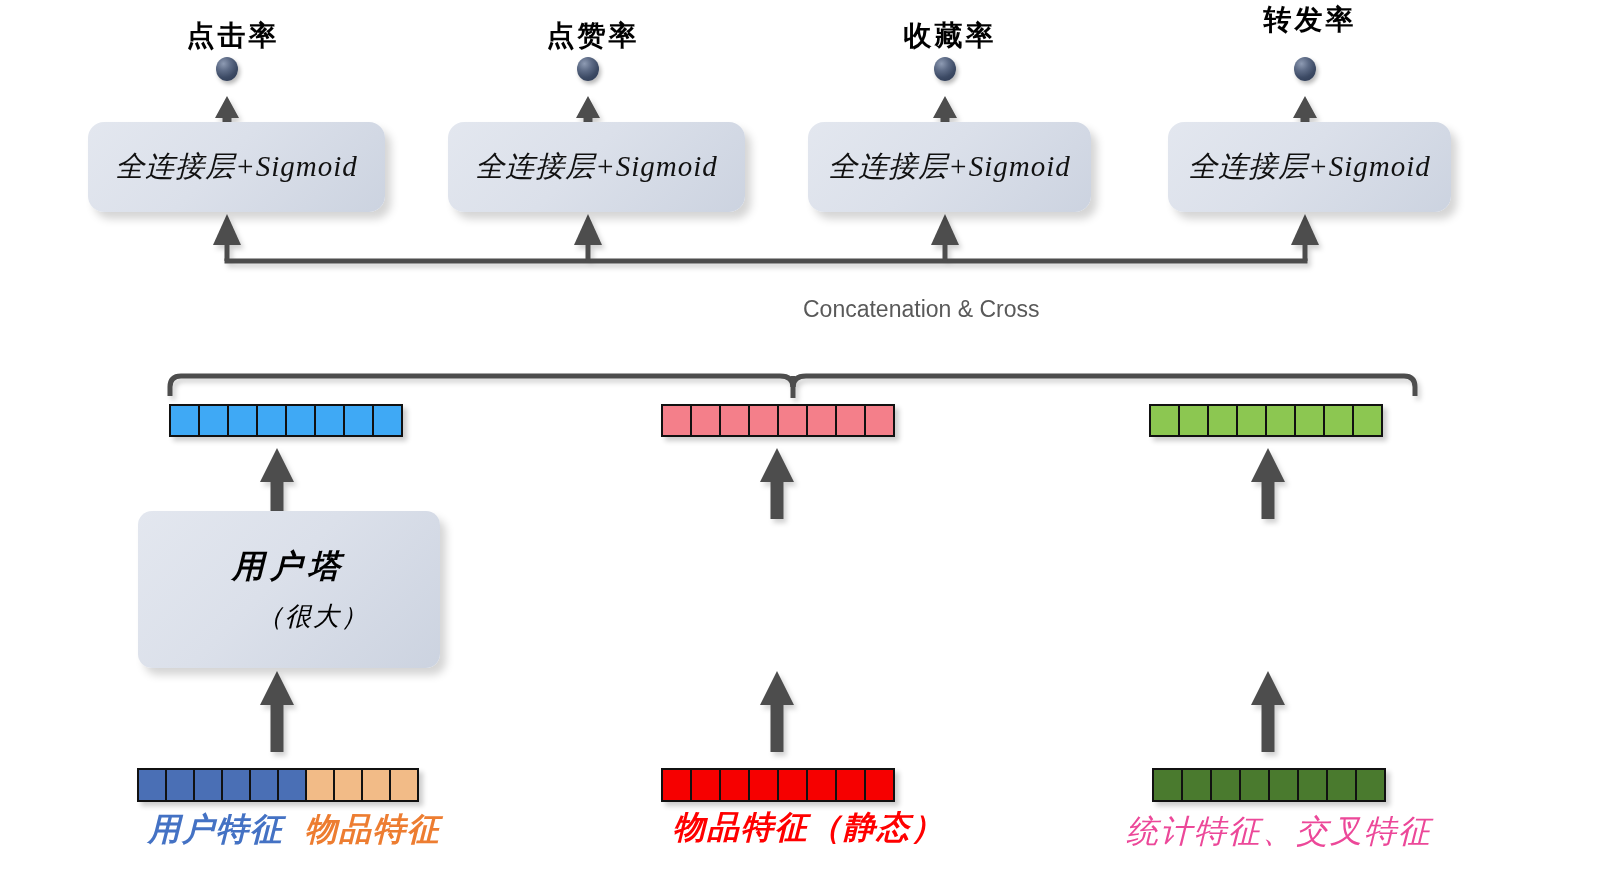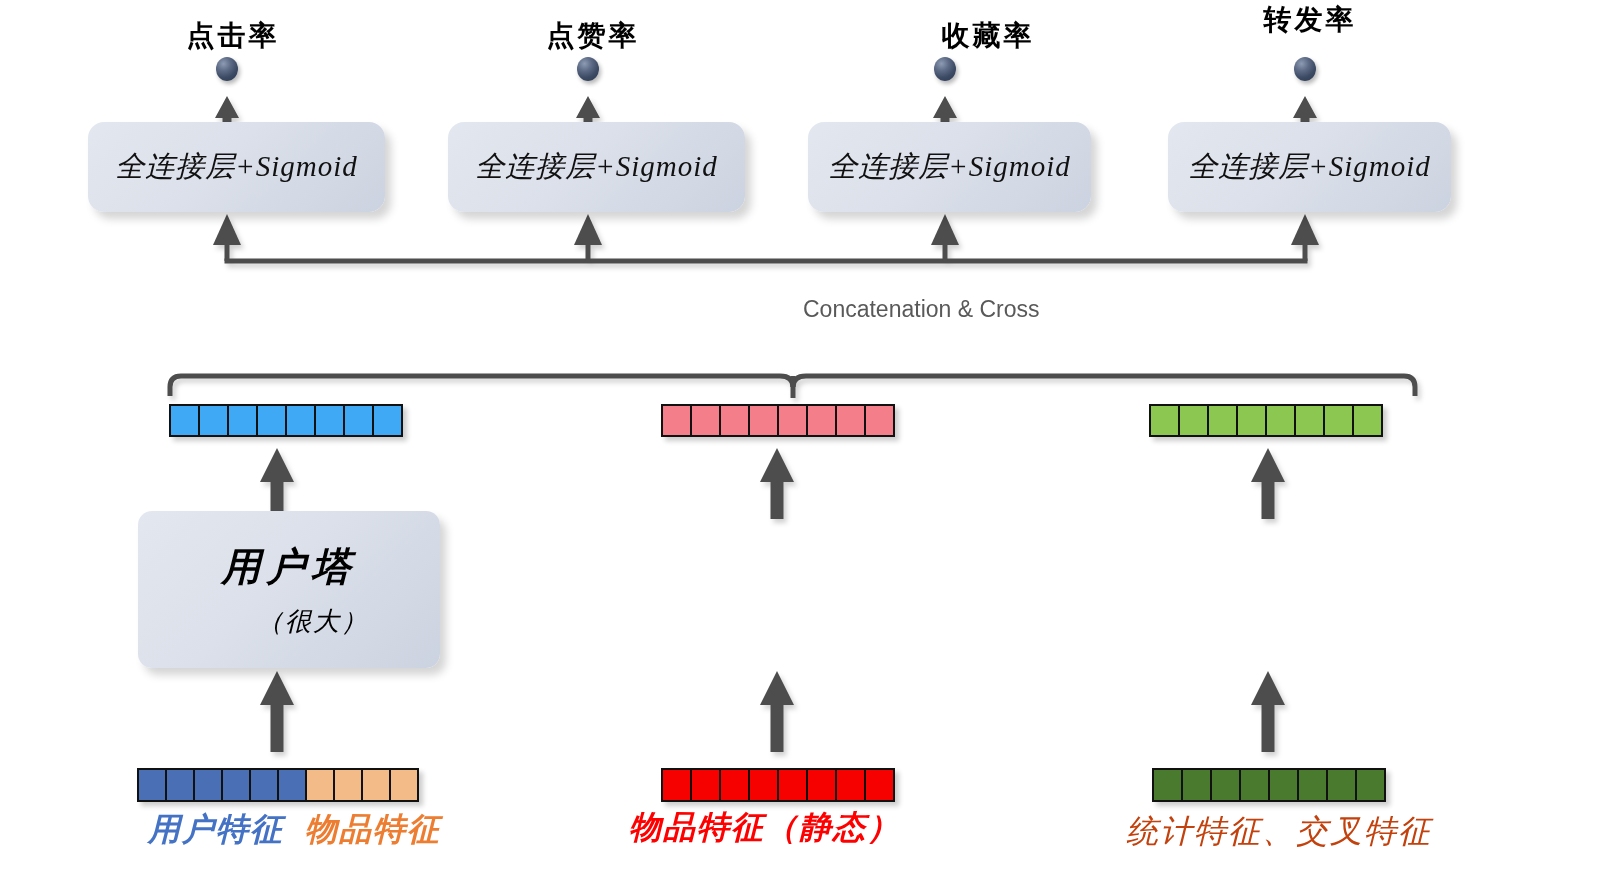--- a/index.html
+++ b/index.html
@@ -64,21 +64,21 @@
   .fc-text {
     font-family: "Liberation Serif", serif;
     font-size: 29px;
     font-weight: 400;
     font-style: italic;
     color: #111111;
     letter-spacing: 1px;
   }
   .tower-title {
     font-family: "Liberation Serif", serif;
-    font-size: 39px;
+    font-size: 32px;
     font-weight: 700;
     font-style: italic;
     color: #000000;
     letter-spacing: 6px;
     margin-bottom: 10px;
   }
   .tower-sub {
     font-family: "Liberation Serif", serif;
     font-size: 26px;
     font-weight: 400;
@@ -173,21 +173,21 @@
 
     <g filter="url(#softshadow)" fill="#4d4d4d">
       <path d="M277 671 L294 705 L283.5 705 L283.5 752 L270.5 752 L270.5 705 L260 705 Z"></path>
       <path d="M777 671 L794 705 L783.5 705 L783.5 752 L770.5 752 L770.5 705 L760 705 Z"></path>
       <path d="M1268 671 L1285 705 L1274.5 705 L1274.5 752 L1261.5 752 L1261.5 705 L1251 705 Z"></path>
     </g>
   </svg>
 
   <div class="label out-label" style="left:233px; top:22px;">点击率</div>
   <div class="label out-label" style="left:593px; top:22px;">点赞率</div>
-  <div class="label out-label" style="left:988px; top:22px;">收藏率</div>
+  <div class="label out-label" style="left:950px; top:22px;">收藏率</div>
   <div class="label out-label" style="left:1310px; top:6px;">转发率</div>
 
   <div class="sphere" style="left:216px; top:57px;"></div>
   <div class="sphere" style="left:577px; top:57px;"></div>
   <div class="sphere" style="left:934px; top:57px;"></div>
   <div class="sphere" style="left:1294px; top:57px;"></div>
 
   <div class="rbox fc-box" style="left:88px;  top:122px; width:297px; height:90px;">
     <span class="fc-text">全连接层+Sigmoid</span>
   </div>
@@ -273,16 +273,16 @@
     <div class="cell" style="width:31px; height:34px; background:#4a7a2e;"></div>
     <div class="cell" style="width:31px; height:34px; background:#4a7a2e;"></div>
     <div class="cell" style="width:31px; height:34px; background:#4a7a2e;"></div>
     <div class="cell" style="width:31px; height:34px; background:#4a7a2e;"></div>
     <div class="cell" style="width:31px; height:34px; background:#4a7a2e;"></div>
     <div class="cell" style="width:31px; height:34px; background:#4a7a2e;"></div>
   </div>
 
   <div class="feat-caption" style="left:148px; top:808px; color:#4472c4;">用户特征</div>
   <div class="feat-caption" style="left:305px; top:808px; color:#ed7d31;">物品特征</div>
-  <div class="feat-caption" style="left:629px; top:806px; color:#ff0000;">物品特征（静态）</div>
-  <div class="feat-caption" style="left:1126px; top:810px; color:#c2410c; font-weight:400;">统计特征、交叉特征</div>
+  <div class="feat-caption" style="left:673px; top:806px; color:#ff0000;">物品特征（静态）</div>
+  <div class="feat-caption" style="left:1126px; top:810px; color:#ec4899; font-weight:400;">统计特征、交叉特征</div>
 
 </div>
 
 </body></html>

